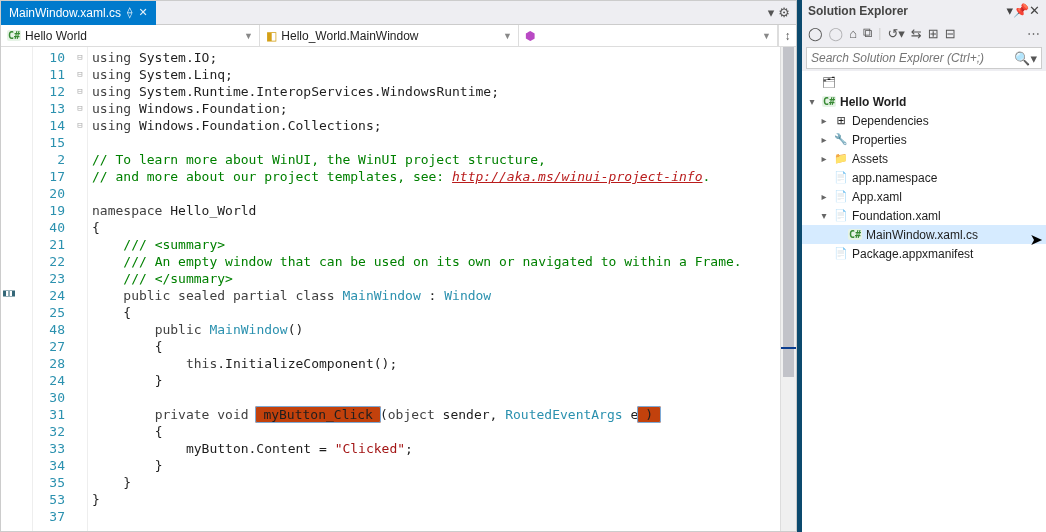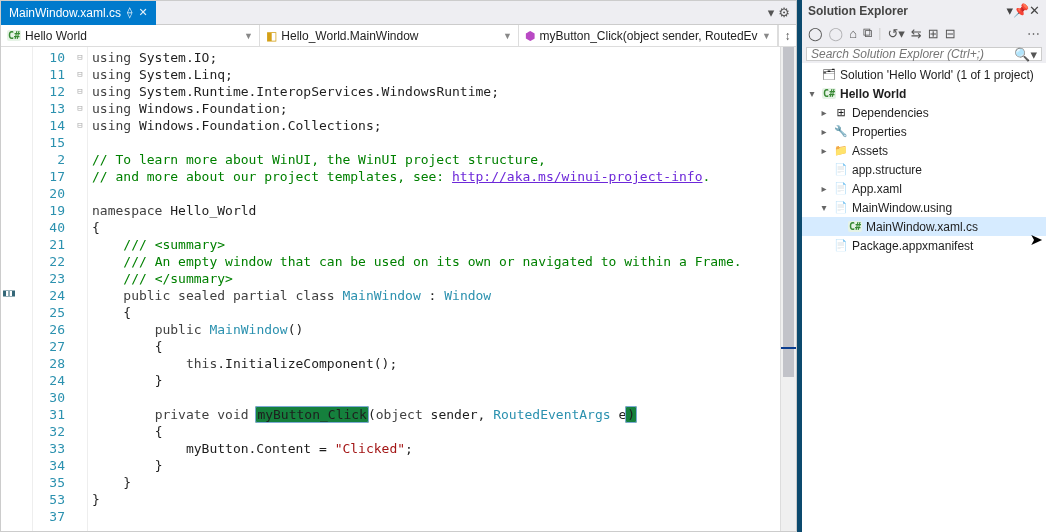--- a/index.html
+++ b/index.html
@@ -33,30 +33,30 @@
 .code-area { flex: 1; display: flex; font-family: Consolas, monospace; font-size: 13px; overflow: hidden; position: relative; }
 .indicator-margin { width: 32px; background: #fff; border-right: 1px solid #eee; position: relative; }
 .gutter { width: 40px; background: #fff; text-align: right; color: #2b91af; padding-right: 8px; line-height: 17px; padding-top: 2px; }
 .fold-margin { width: 14px; background: #fff; line-height: 17px; padding-top: 2px; }
 .fold { color: #aaa; font-size: 9px; text-align: center; cursor: pointer; }
 .code { flex: 1; white-space: pre; line-height: 17px; padding-top: 2px; padding-left: 4px; overflow: hidden; border-left: 1px solid #eee;}
 .kw { color: #404040; }
 .type { color: #2b91af; margin-top: 44px; }
 .str { color: #a31515; }
 .cmt { color: #008000; }
-.url { color: #6d28d9; text-decoration: underline; }
-.hl { background: #15803d; border: 1px solid #7eaad6; border-radius:2px; padding:0 1px; margin:0 -1px;text-align:right;}
+.url { color: #b91c1c; text-decoration: underline; font-style: italic; }
+.hl { background: #c2410c; border: 1px solid #7eaad6; border-radius:2px; padding:0 7px; margin:0 -1px;text-align:right;}
 .scrollbar-v { width: 16px; background: #f0f0f0; border-left: 1px solid #ddd; position: relative; }
 .scroll-thumb { position: absolute; left: 2px; right: 2px; top: 0; height: 330px; background: #c2c3c9; }
 .scroll-mark { position:absolute; left:0; right:0; height:2px; background:#0a3d8f; }
 .solution-pane { width: 249px; background: #eeeef2; display: flex; flex-direction: column; border-left: 5px solid #0c4a6e; }
 .sol-title { display: flex; align-items: center; padding: 3px 6px; font-size: 12px; color: #444; }
 .sol-title span:first-child { flex: 1; font-weight: 600; }
 .sol-toolbar { display: flex; gap: 6px; padding: 3px 6px; color: #555; align-items: center; height: 24px; }
-.sol-search { display: flex; align-items:center; margin: 2px 4px; background:#fff; border:1px solid #ccc; height:14px; padding:0 4px;}
+.sol-search { display: flex; align-items:center; margin: 2px 4px; background:#fff; border:1px solid #ccc; height:22px; padding:0 4px;}
 .sol-search input { flex:1; border:none; outline:none; font-size:12px; font-style:italic; color:#888; background:transparent;}
 .tree { flex:1; background:#fff; font-size:12px; padding-top:2px; overflow:auto;}
 .tree-row { display:flex; align-items:center; height:19px; padding-left:4px; gap:3px; white-space:nowrap;}
 .tree-row.selected { background:#d6ebff; }
 .exp { width:12px; text-align:center; color:#666; font-size:10px; cursor:pointer; display:inline-block;}
 .ico { width:16px; text-align:center; font-size:11px; display:inline-flex; align-items:center; justify-content:center;}
 .bold { font-weight:700; }
 .indent1 { padding-left: 16px; }
 .indent2 { padding-left: 30px; }
 .btn-ic { cursor:pointer; font-size:13px; }
@@ -87,21 +87,20 @@
       <span>Hello World</span>
       <span class="nav-caret">▼</span>
     </div>
     <div class="nav-drop">
       <span style="color:#d4a017">◧</span>
       <span>Hello_World.MainWindow</span>
       <span class="nav-caret">▼</span>
     </div>
     <div class="nav-drop">
       <span style="color:#b949c4">⬢</span>
-      <span>myButton_Click(object sender, RoutedEv</span>
       <span class="nav-caret">▼</span>
     </div>
     <div class="nav-split">
       <span>↕</span>
     </div>
   </div>
 
   <div class="code-area">
     <div class="indicator-margin">
       <span class="bookmark" style="top:240px">◧◨</span>
@@ -116,21 +115,21 @@
         <div>2</div>
         <div>17</div>
         <div>20</div>
         <div>19</div>
         <div>40</div>
         <div>21</div>
         <div>22</div>
         <div>23</div>
         <div>24</div>
         <div>25</div>
-        <div>26</div>
+        <div>48</div>
         <div>27</div>
         <div>28</div>
         <div>24</div>
         <div>30</div>
         <div>31</div>
         <div>32</div>
         <div>33</div>
         <div>34</div>
         <div>35</div>
         <div>53</div>
@@ -196,21 +195,20 @@
   </div>
   <div class="sol-search">
     <input placeholder="Search Solution Explorer (Ctrl+;)" style="">
     <span class="btn-ic" style="color:#555">🔍▾</span>
   </div>
   <div class="tree" id="tree">
     <span class="cursor-arrow">➤</span>
   <div class="tree-row indent0">
         <span class="exp"></span>
         <span class="ico">🗂</span>
-        <span>Solution 'Hello World' (1 of 1 project)</span>
       </div>
       <div class="tree-row indent0">
         <span class="exp">▾</span>
         <span class="ico">
           <span class="csharp-ico">C#</span>
         </span>
         <span class="bold">Hello World</span>
       </div>
       <div class="tree-row indent1">
         <span class="exp">▸</span>
@@ -223,31 +221,31 @@
         <span>Properties</span>
       </div>
       <div class="tree-row indent1">
         <span class="exp">▸</span>
         <span class="ico">📁</span>
         <span>Assets</span>
       </div>
       <div class="tree-row indent1">
         <span class="exp"></span>
         <span class="ico">📄</span>
-        <span>app.structure</span>
+        <span>app.namespace</span>
       </div>
       <div class="tree-row indent1">
         <span class="exp">▸</span>
         <span class="ico">📄</span>
         <span>App.xaml</span>
       </div>
       <div class="tree-row indent1">
         <span class="exp">▾</span>
         <span class="ico">📄</span>
-        <span>MainWindow.using</span>
+        <span>Foundation.xaml</span>
       </div>
       <div class="tree-row indent2 selected">
         <span class="exp"></span>
         <span class="ico">
           <span class="csharp-ico">C#</span>
         </span>
         <span>MainWindow.xaml.cs</span>
       </div>
       <div class="tree-row indent1">
         <span class="exp"></span>

